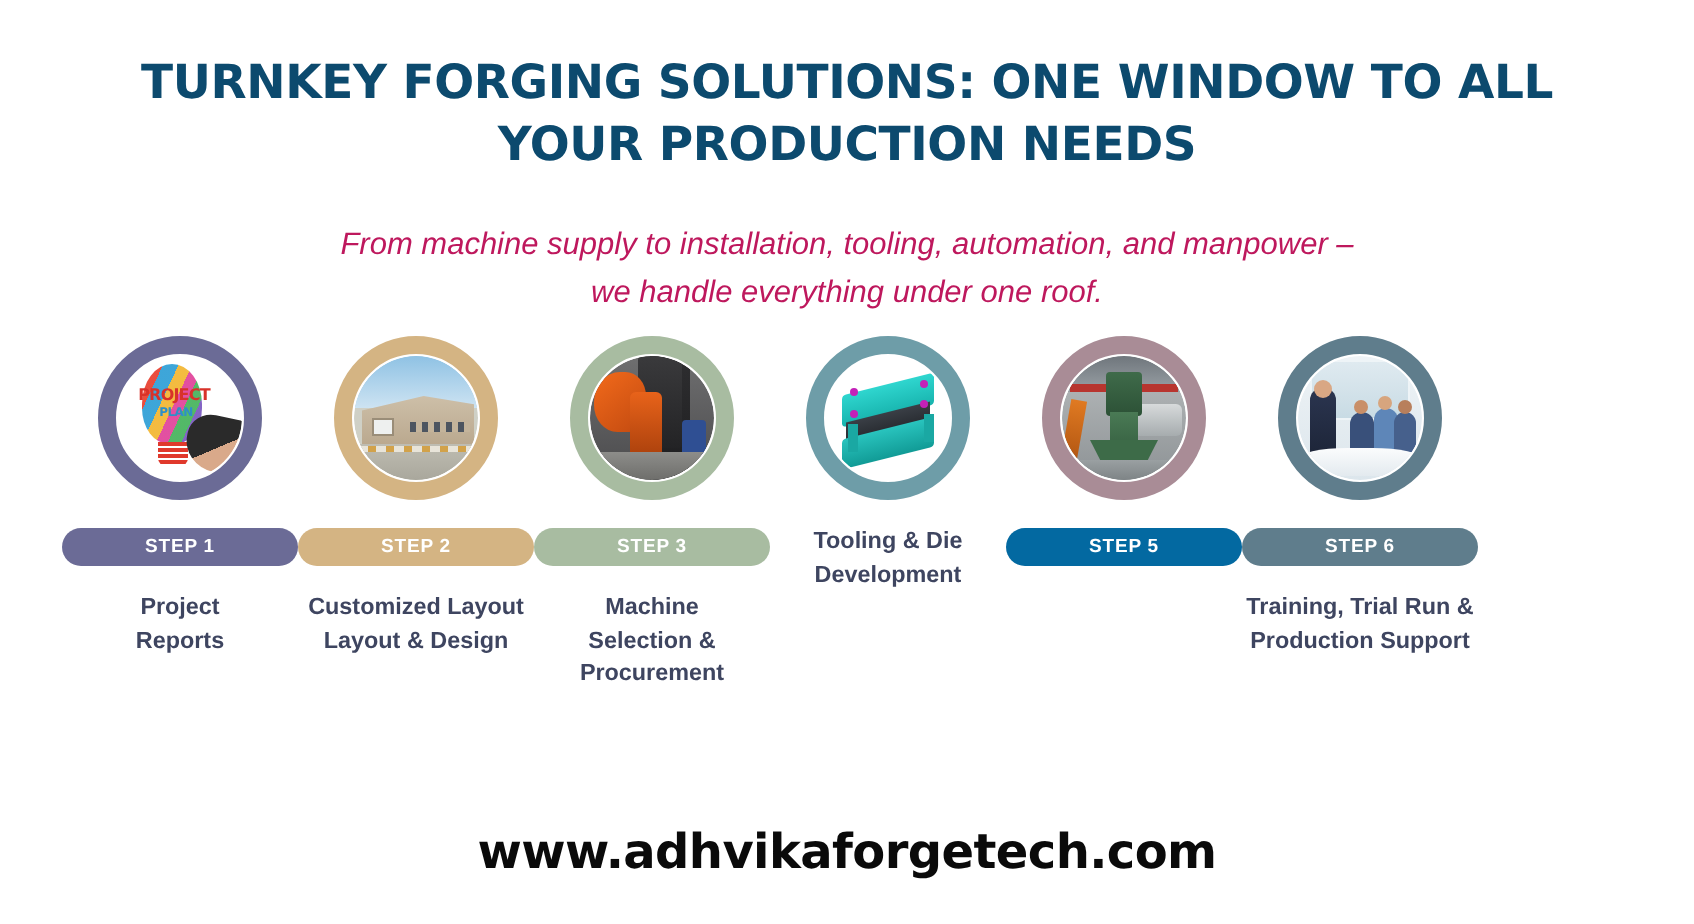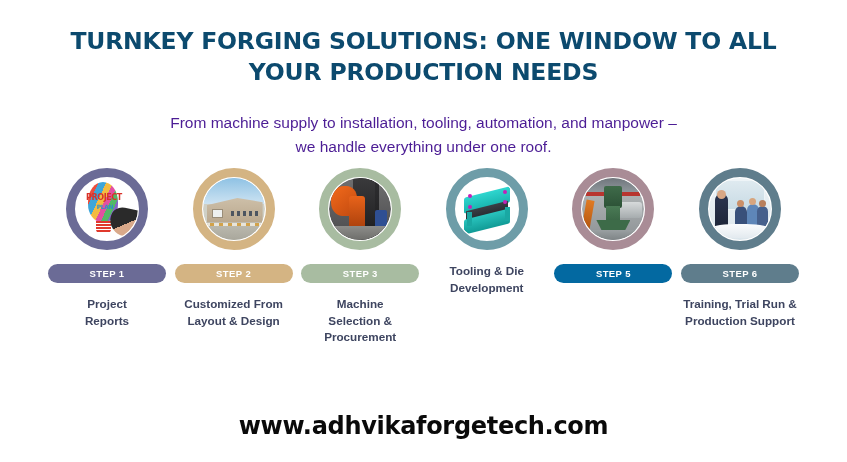--- a/index.html
+++ b/index.html
@@ -46,25 +46,25 @@
     line-height: 1.55;
     font-weight: normal;
     color: #5d6379;
     font-family: "Liberation Sans", sans-serif;
   }
 
   
   .steps {
     position: absolute;
     top: 168px;
-    left: 48px;
+    left: 31px;
     width: 751px;
     display: flex;
     align-items: flex-start;
-    justify-content: space-between;
+    justify-content: flex-start;
   }
   .step {
     width: 118px;
     display: flex;
     flex-direction: column;
     align-items: center;
   }
 
   
   .ring {
@@ -280,21 +280,21 @@
     color: #0a0a0a;
   }
 </style>
 </head>
 <body style="background: rgb(255, 255, 255);">
 
 <div id="slide" style="background: rgb(255, 255, 255);">
 
   <div class="headline" style="color: #0c4a6e;">TURNKEY FORGING SOLUTIONS: ONE WINDOW TO ALL YOUR PRODUCTION NEEDS</div>
 
-  <div class="subhead" style="color: #4c1d95;">
+  <div class="subhead" style="color: #be185d; font-style: italic;">
     <span>From machine supply to installation, tooling, automation, and manpower –</span><br>
     <span>we handle everything under one roof.</span>
   </div>
 
   <div class="steps">
 
     <div class="step">
       <div class="ring" style="border: 9px solid rgb(107, 107, 150);">
         <div class="ring-inner">
           <div class="art a1">
@@ -321,21 +321,21 @@
             <div class="bld"></div>
             <div class="win"></div>
             <div class="door"></div>
             <div class="ground"></div>
             <div class="curb"></div>
           </div>
         </div>
       </div>
       <div class="pill" style="background: rgb(212, 180, 131);">STEP 2</div>
       <div class="slabel" style="color: rgb(62, 69, 96);">
-        <span>Customized From</span><br>
+        <span>Customized Layout</span><br>
         <span>Layout &amp; Design</span>
       </div>
     </div>
 
     <div class="step">
       <div class="ring" style="border: 9px solid rgb(168, 188, 161);">
         <div class="ring-inner">
           <div class="art a3">
             <div class="col"></div>
             <div class="dark"></div>

